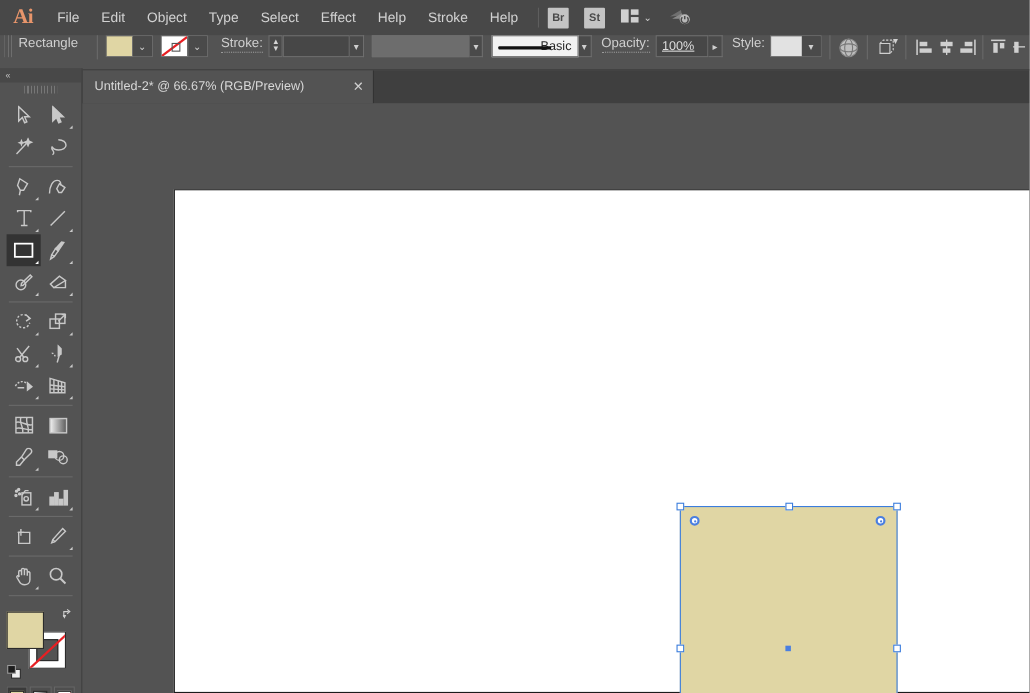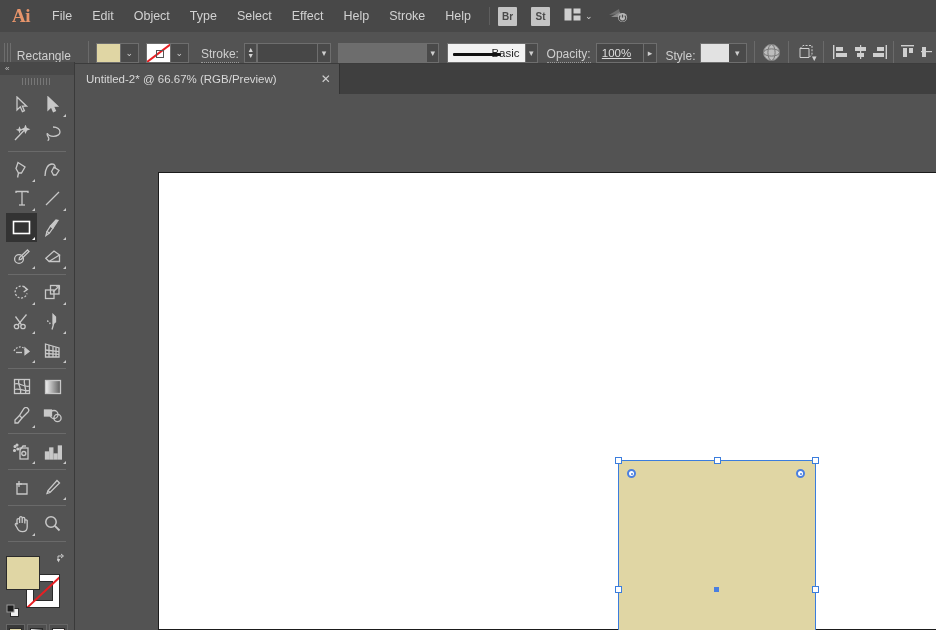--- a/index.html
+++ b/index.html
@@ -36,21 +36,21 @@
     font-size:10px; font-weight:bold; display:flex; align-items:center; justify-content:center;
     margin-right:14px; border-radius:1px;
   }
   .arrange-icon { display:flex; align-items:center; gap:4px; margin-right:14px; }
   .chev { color:#cfcfcf; font-size:9px; }
 
   
   .controlbar {
     position:absolute; left:0; top:32px; width:936px; height:32px;
     background:#535353; border-bottom:1px solid #3c3c3c;
-    display:flex; align-items:flex-end;
+    display:flex; align-items:flex-start;
   }
   .grip {
     width:9px; height:20px; margin:0 5px 0 4px;
     background:repeating-linear-gradient(to right,#6e6e6e 0 1px,transparent 1px 3px);
   }
   .cb-label { font-size:12px; color:#cfcfcf; white-space:nowrap; }
   .cb-label.dotted { border-bottom:1px dotted #9a9a9a; padding-bottom:1px; }
   .cb-sep { width:1px; height:22px; background:#6a6a6a; margin:0 7px; }
 
   .swatch-box {

